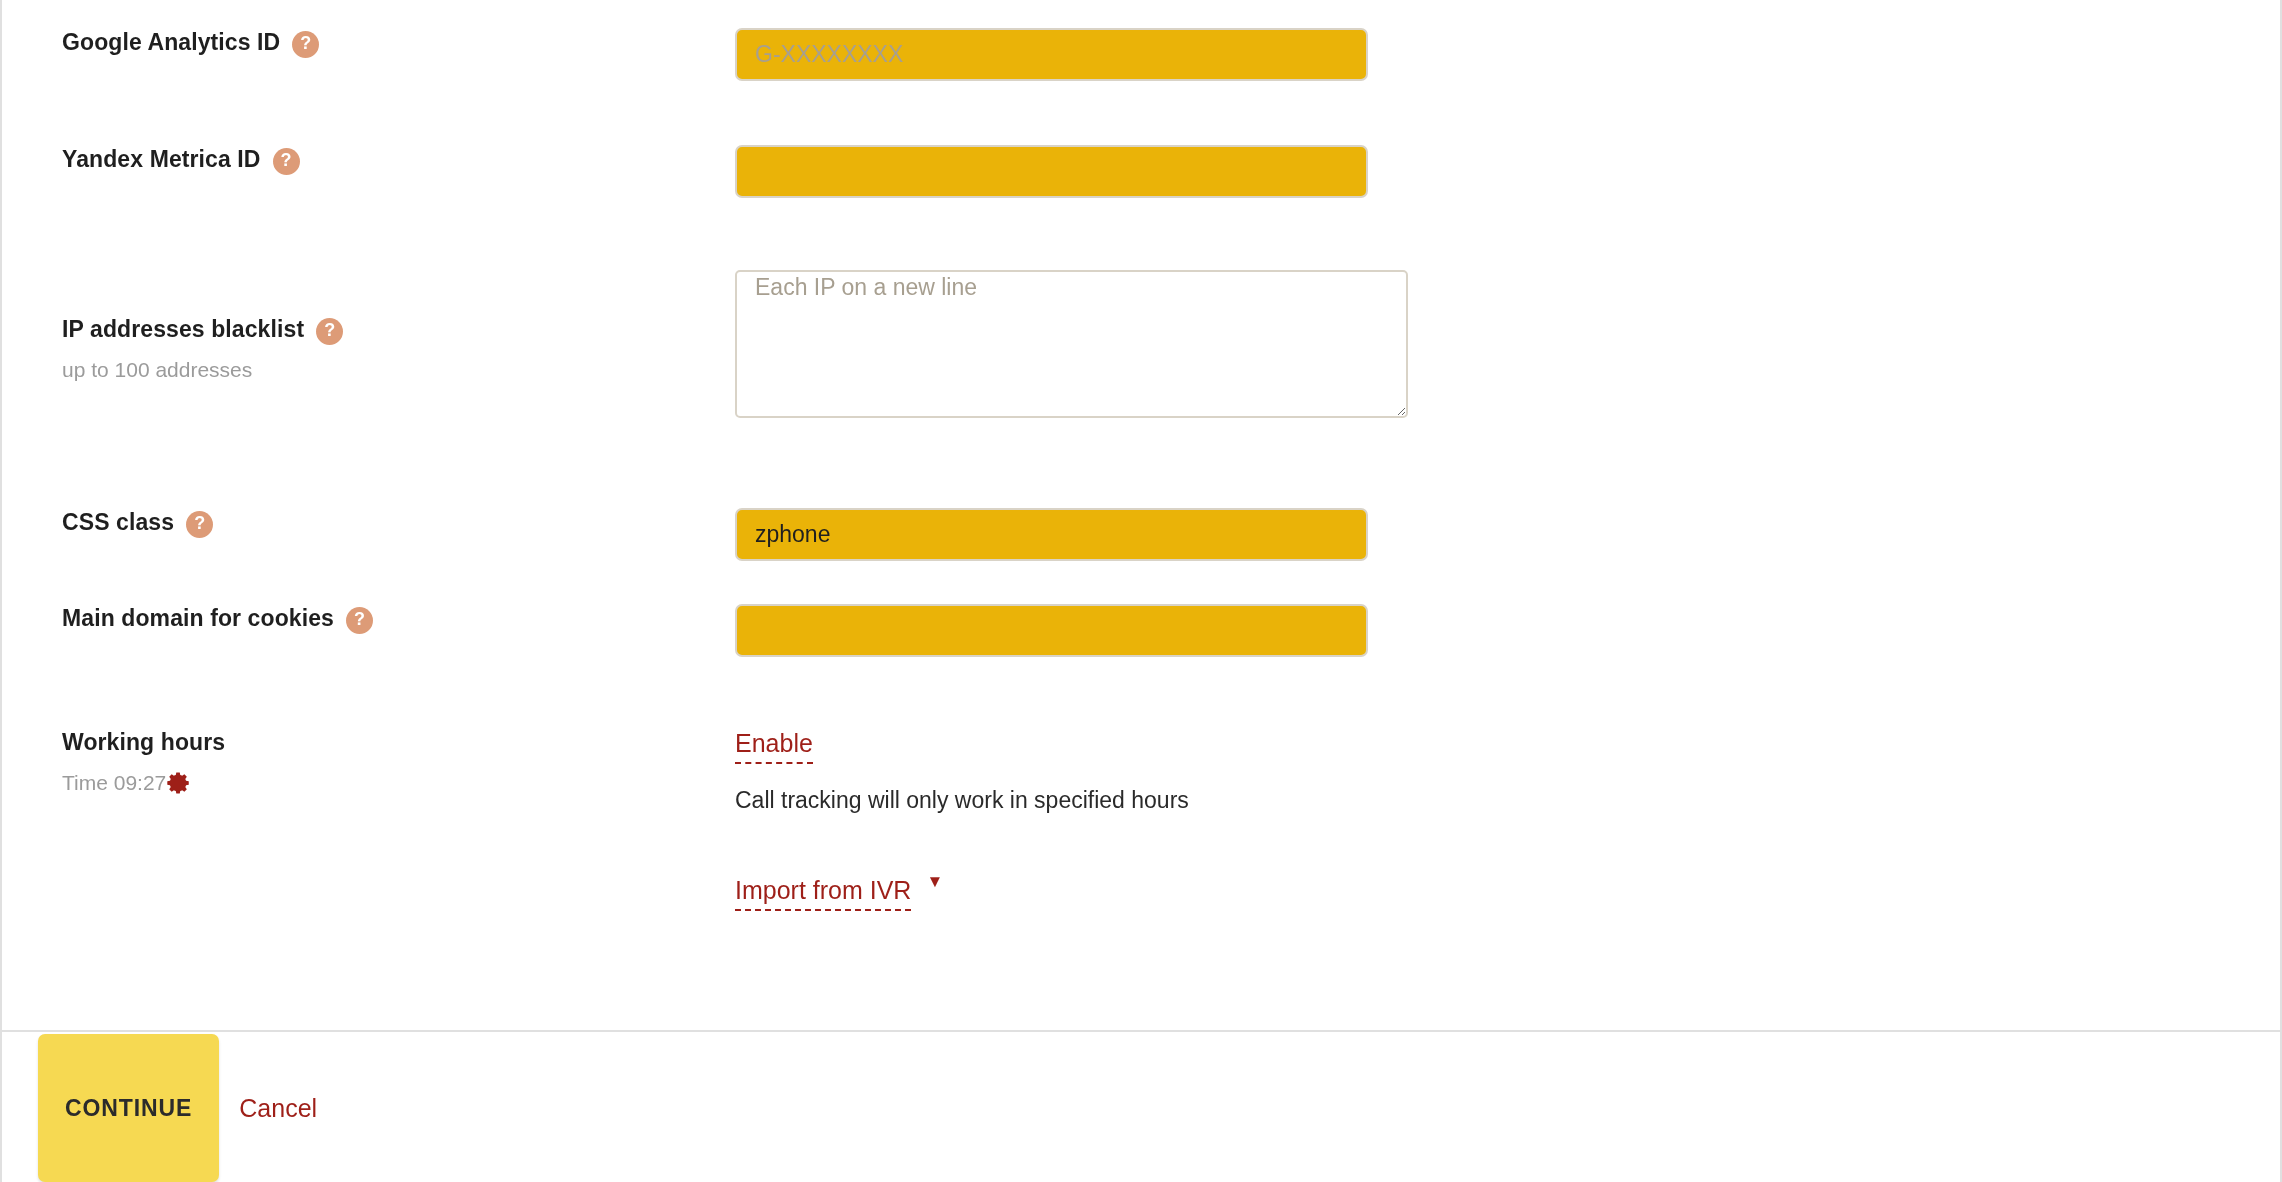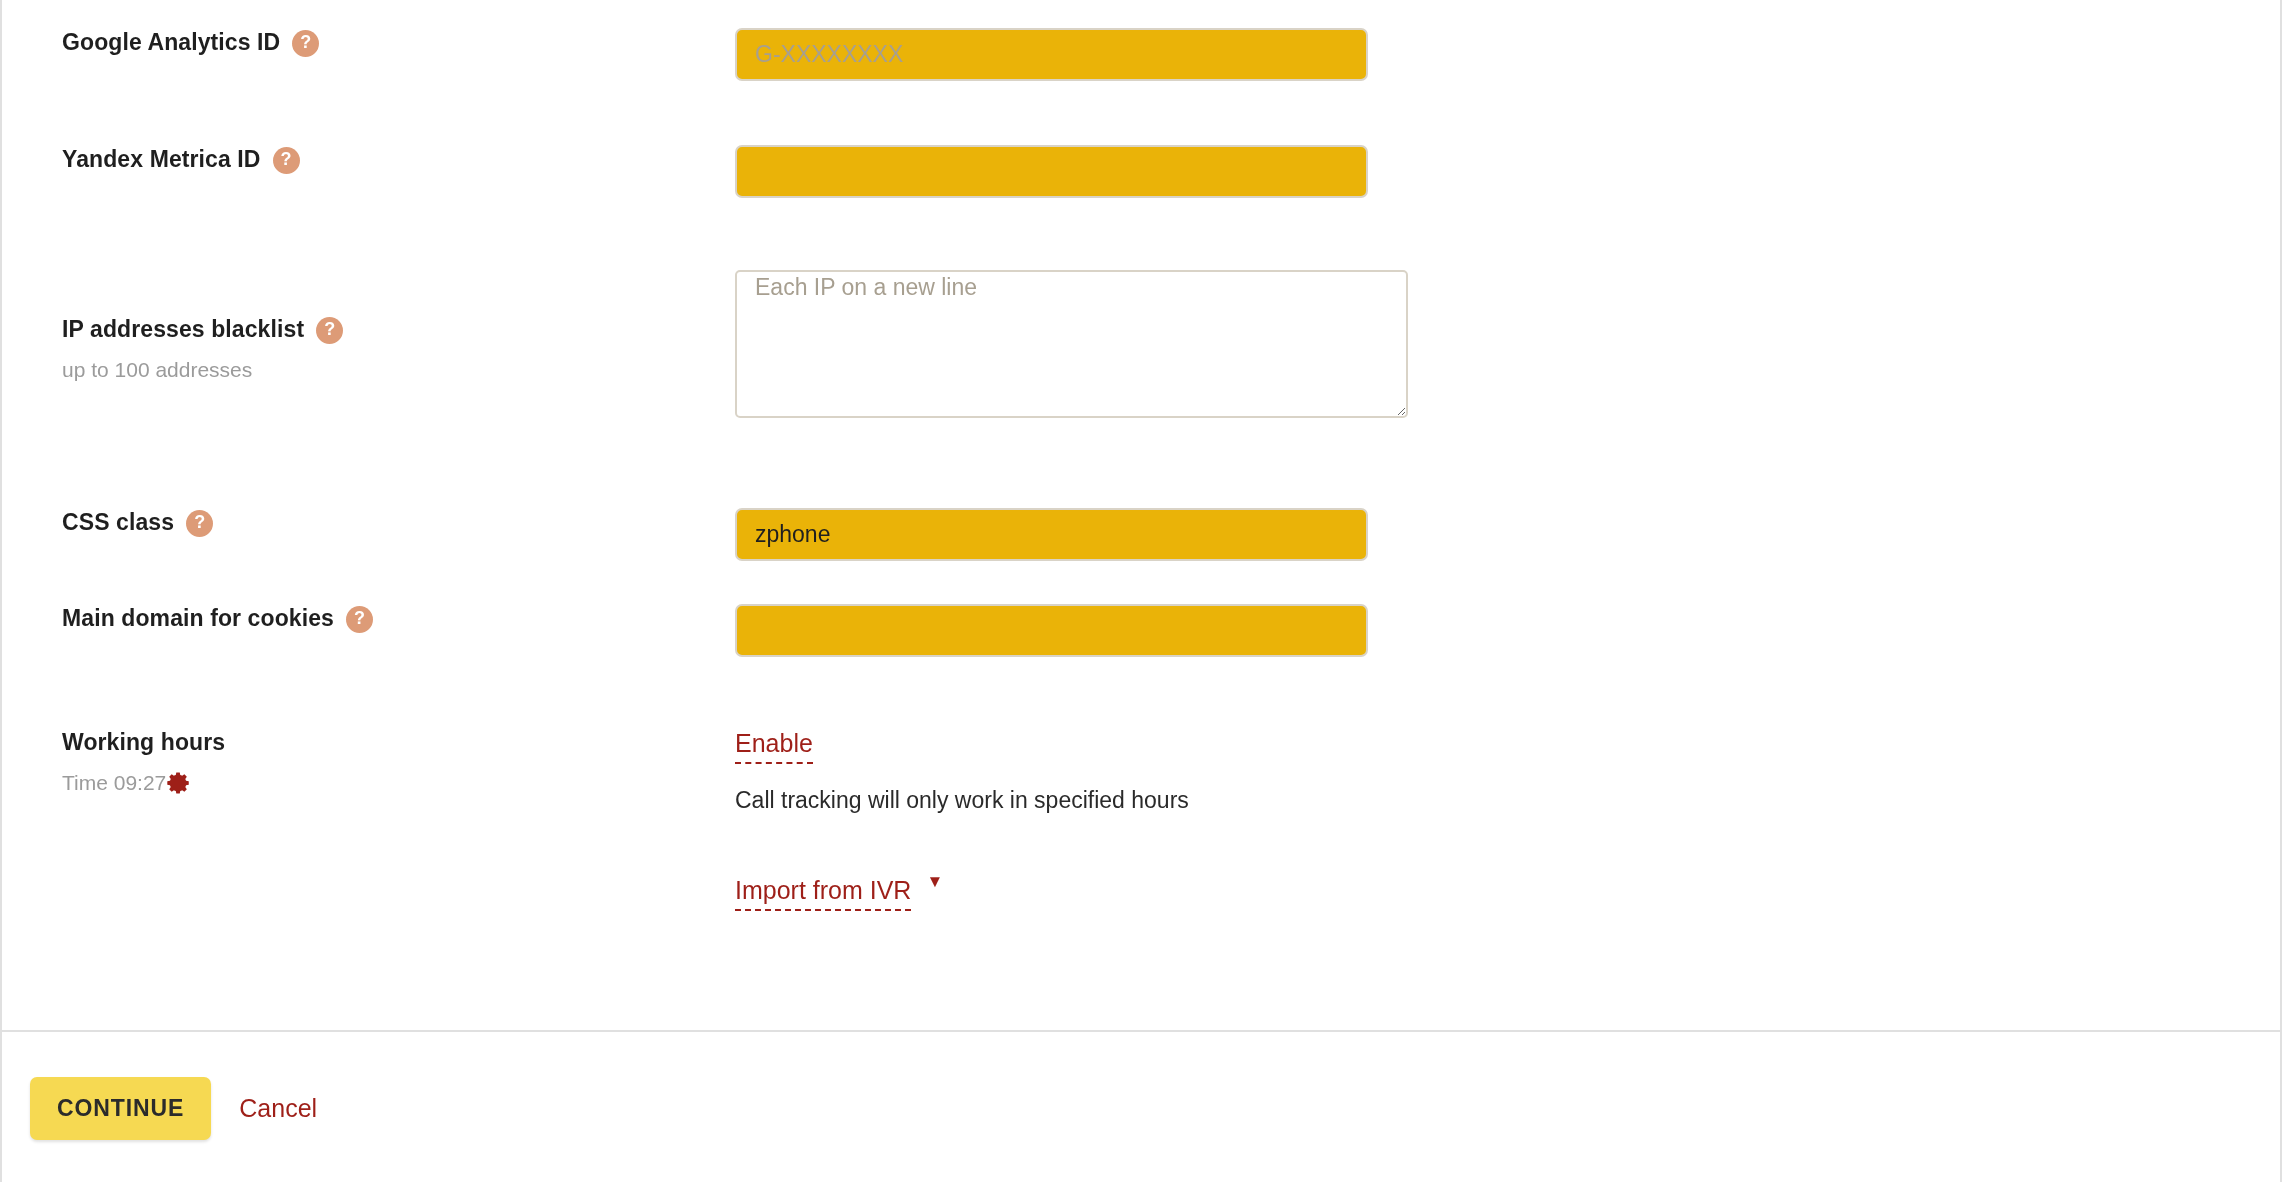--- a/index.html
+++ b/index.html
@@ -45,21 +45,21 @@
     padding-right: 20px;
     flex: 0 0 733px;
   }
 
   .field-col {
     flex: 1 1 auto;
   }
 
   .label-line {
     display: flex;
-    align-items: center;
+    align-items: flex-end;
     gap: 12px;
   }
 
   .label-text {
     font-size: 23px;
     font-weight: bold;
     color: #1f1f1f;
     letter-spacing: 0.1px;
     line-height: 1.25;
   }
@@ -178,23 +178,22 @@
   }
 
   
   .footer {
     position: absolute;
     left: 0;
     top: 1034px;
     width: 100%;
     height: 148px;
     display: flex;
-    align-items: center;
-    padding-left: 28px;
-    gap: 28px;
+    padding-left: 36px;
+    gap: 20px;
   }
 
   .btn-continue {
     background: #f6d952;
     border: none;
     border-radius: 7px;
     color: #2b2b2b;
     font-family: "Liberation Sans", sans-serif;
     font-size: 23px;
     font-weight: bold;

